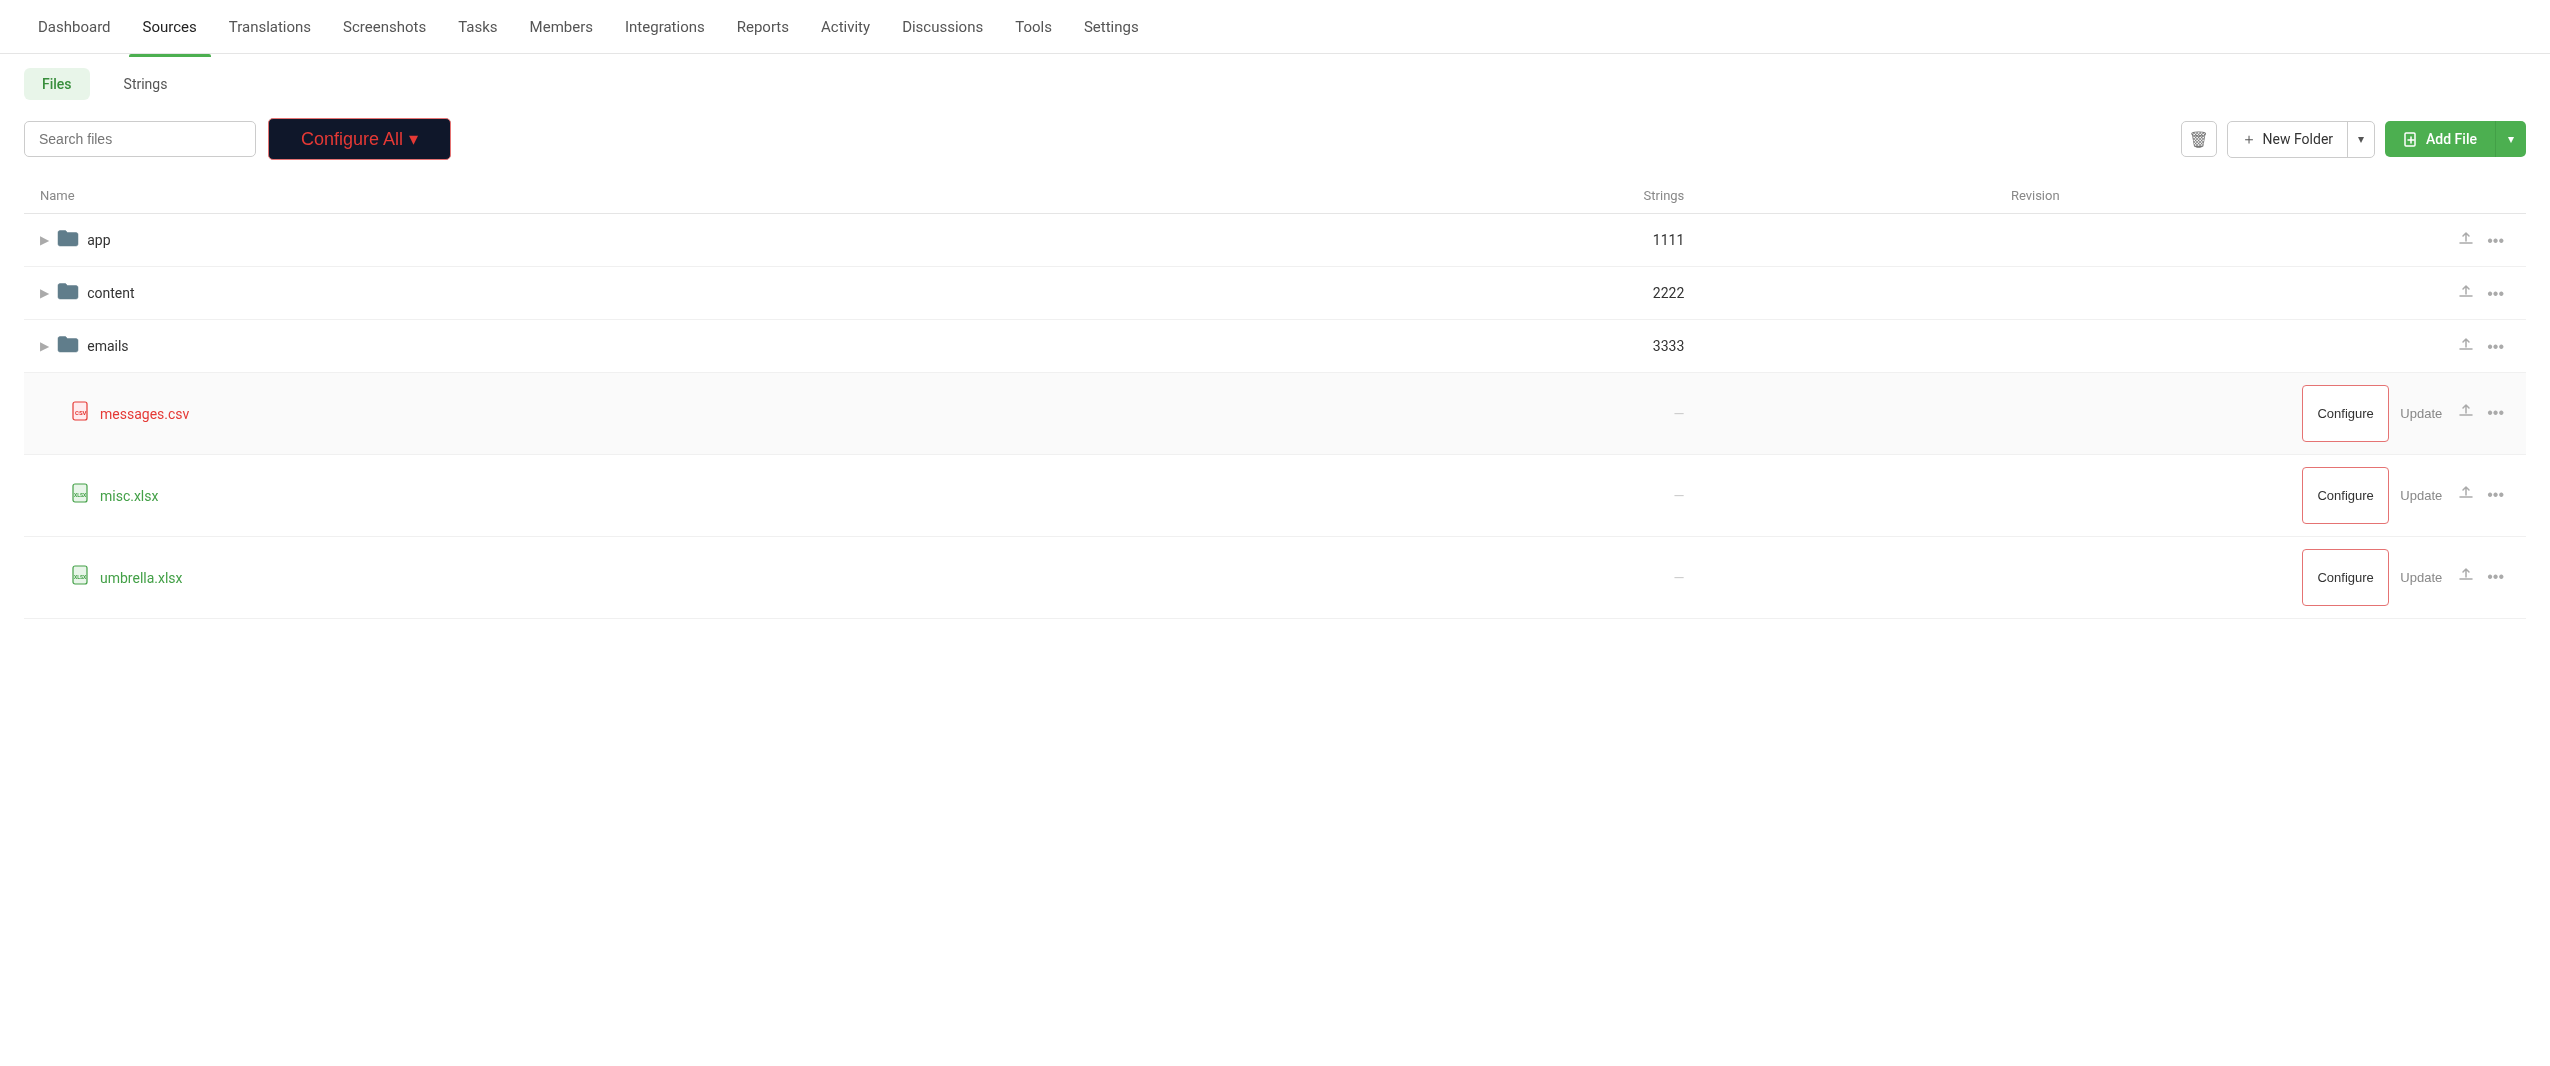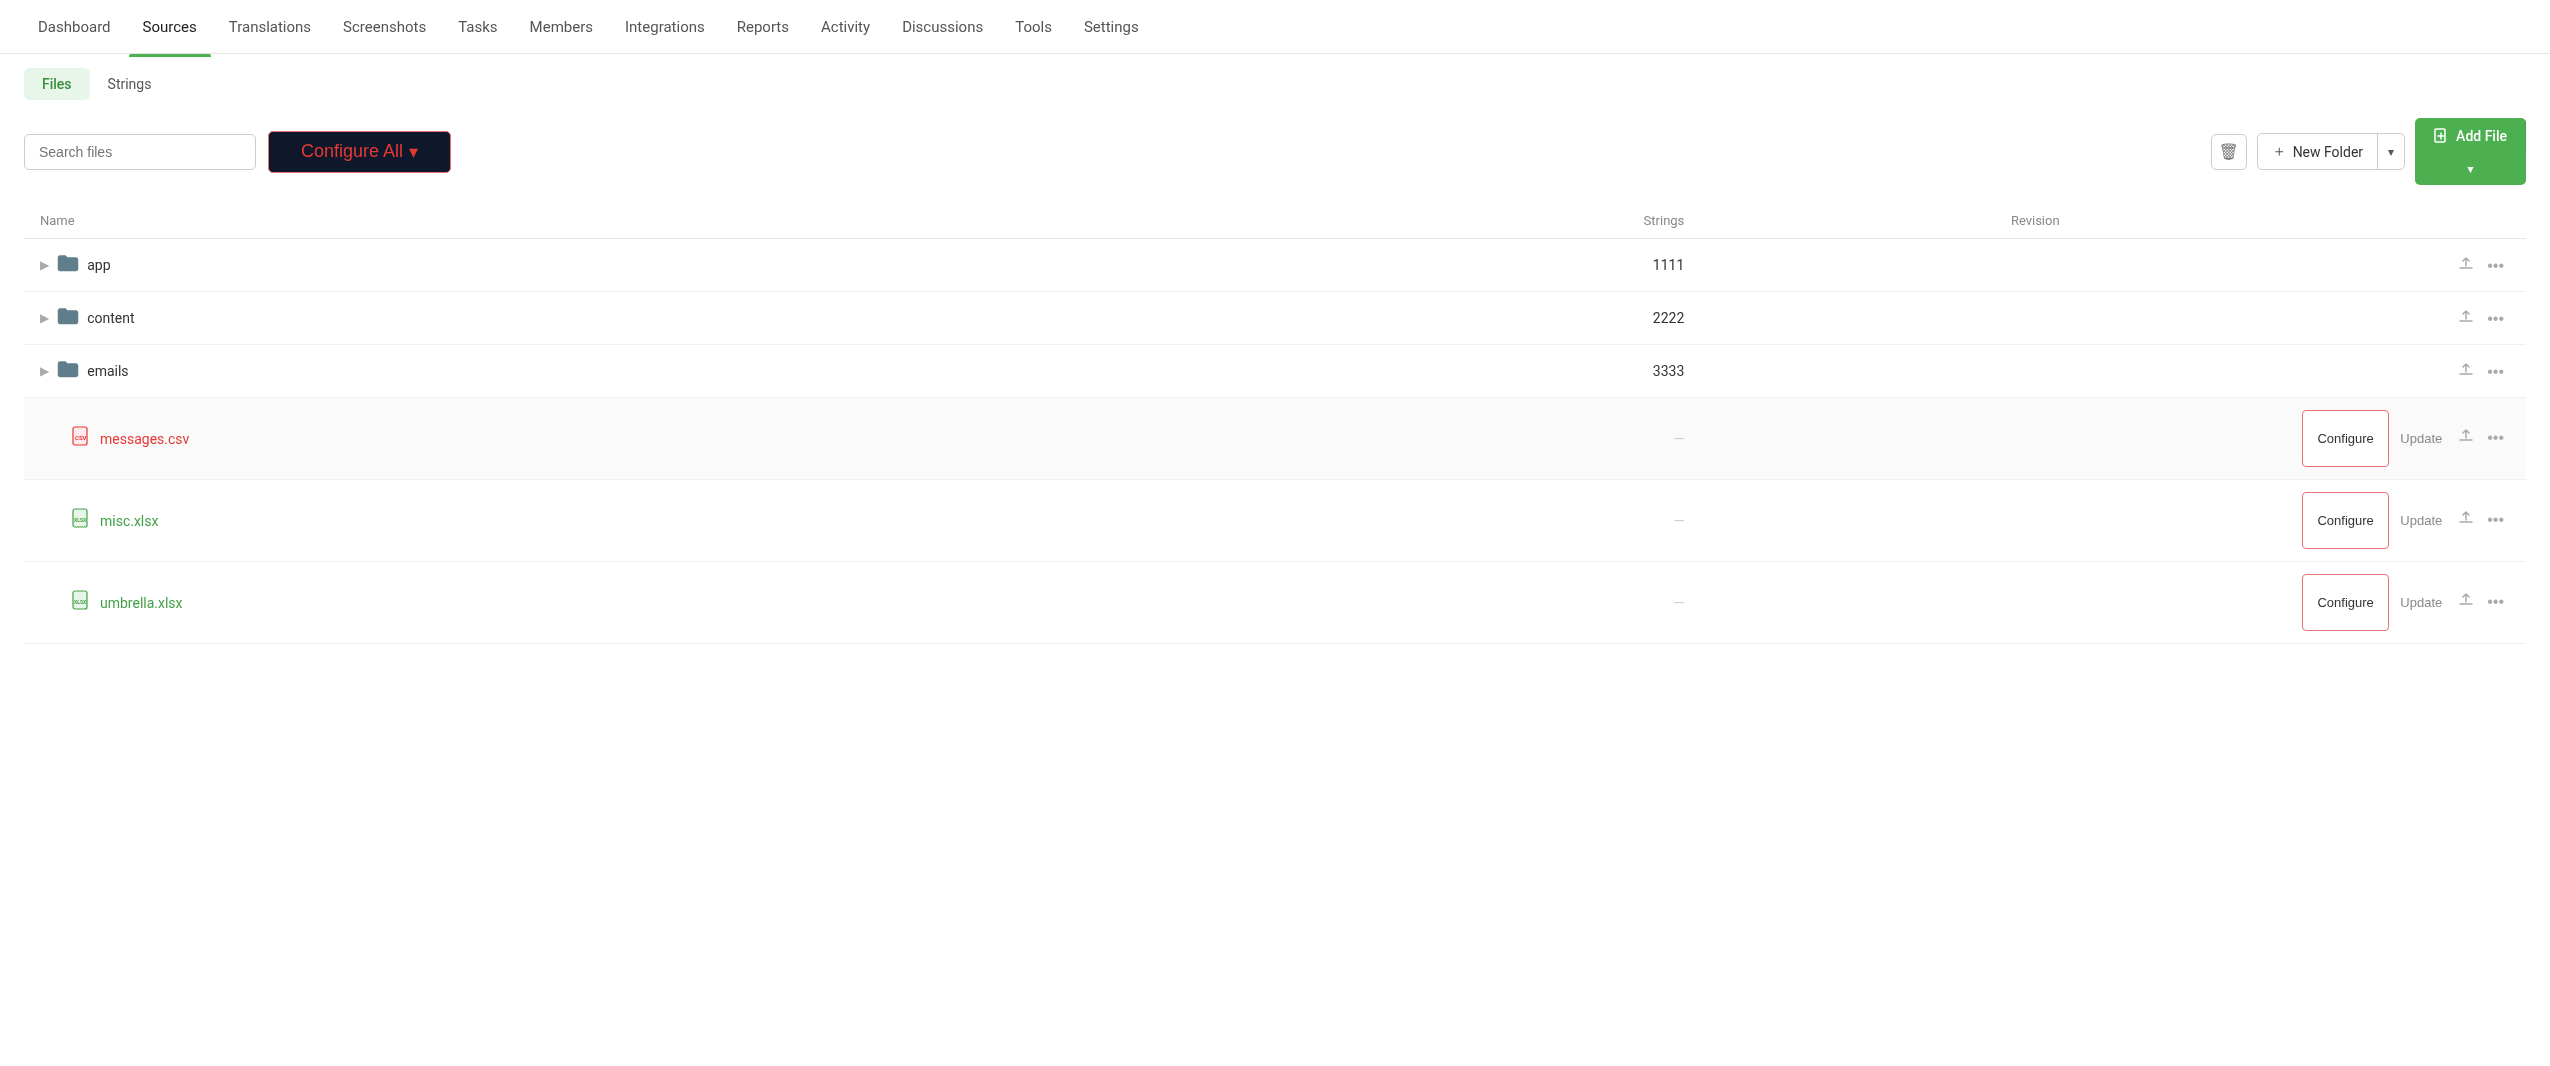--- a/index.html
+++ b/index.html
@@ -33,21 +33,21 @@
       left: 0;
       right: 0;
       height: 3px;
       background: #4caf50;
       border-radius: 2px 2px 0 0;
     }
 
     
     .sub-tabs {
       display: flex;
-      gap: 0;
+      gap: 16px;
       padding: 14px 24px 0;
     }
     .sub-tab {
       padding: 8px 18px;
       border-radius: 6px;
       cursor: pointer;
       font-size: 14px;
       color: #555;
     }
     .sub-tab.active {
@@ -128,21 +128,20 @@
     }
     .add-file-btn {
       display: flex;
       align-items: center;
       background: #4caf50;
       color: #fff;
       border: none;
       border-radius: 5px;
       overflow: hidden;
       cursor: pointer;
-      flex-direction: column;
     }
     .add-file-main {
       padding: 9px 18px;
       font-size: 14px;
       font-weight: 500;
       display: flex;
       align-items: center;
       gap: 7px;
       border-right: 1px solid #43a047;
     }

